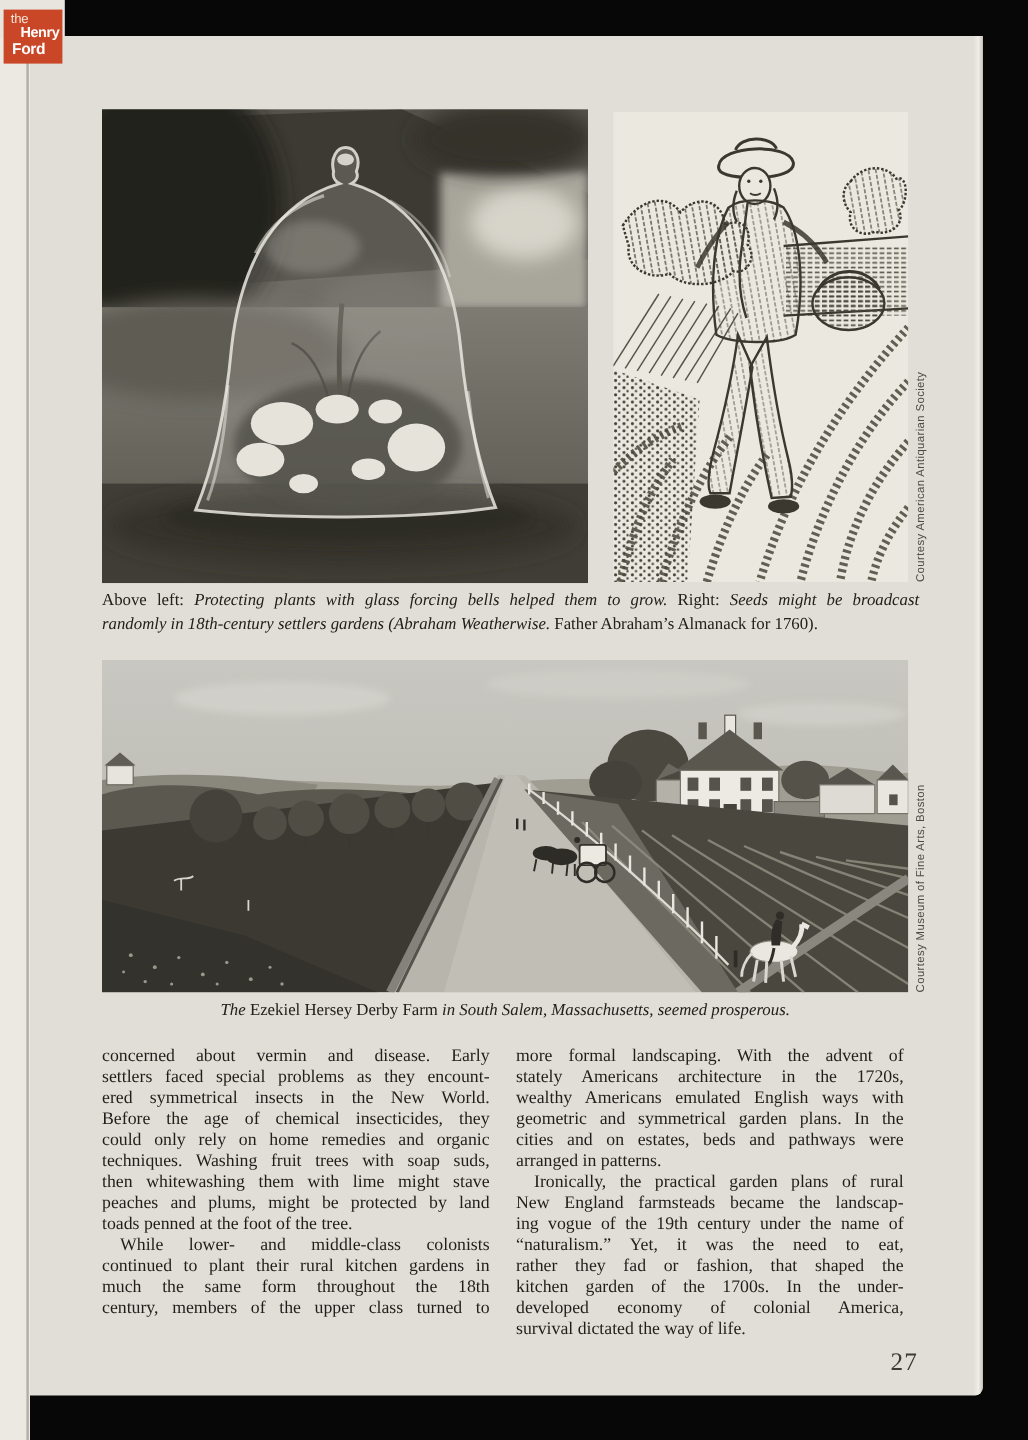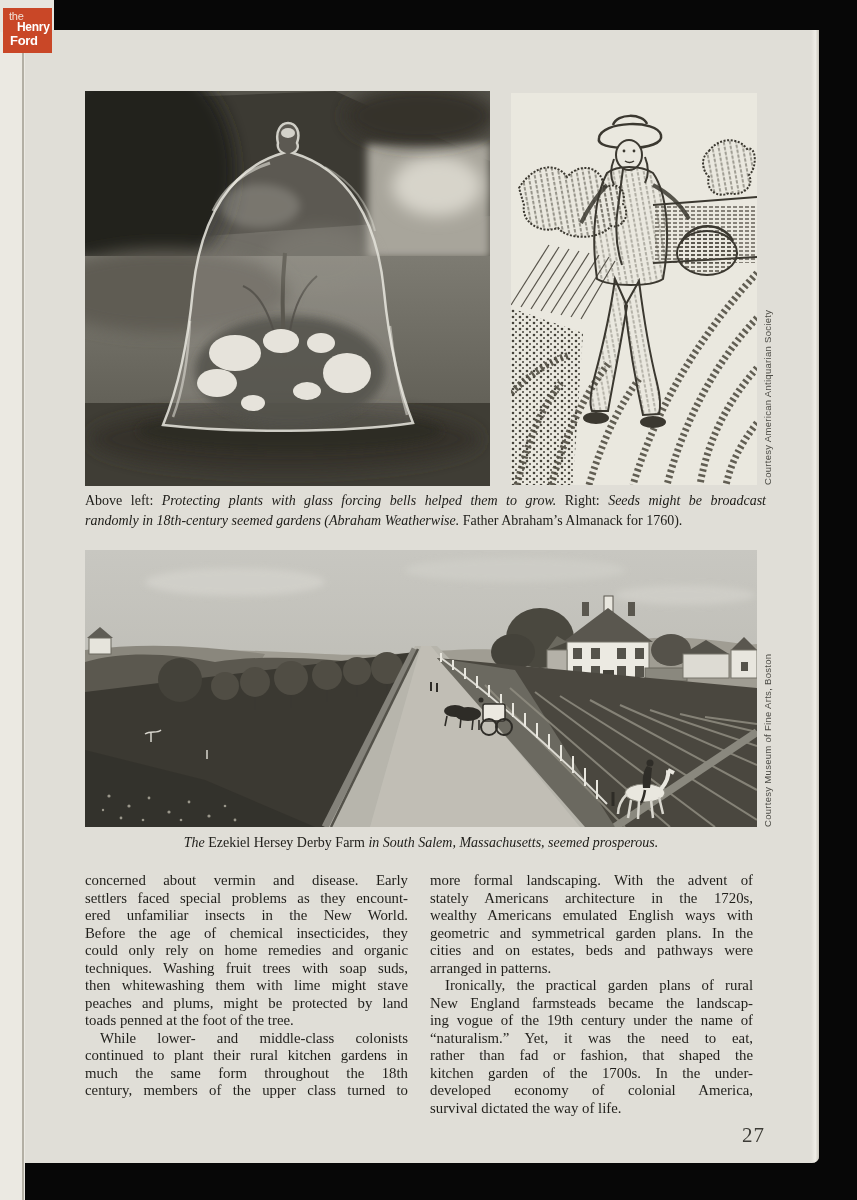--- a/index.html
+++ b/index.html
@@ -209,21 +209,21 @@
         <path d="M128,188 C132,220 138,258 146,290 C149,302 150,313 148,321 L132,322 C126,295 118,250 114,213 Z" fill="url(#hv)" fill-opacity="0.5" stroke="#3b3830" stroke-width="2"></path>
         <ellipse cx="85" cy="325" rx="13" ry="6" fill="#3b3830"></ellipse>
         <ellipse cx="142" cy="329" rx="13" ry="6" fill="#3b3830"></ellipse>
       </g>
     </svg>
   </div>
   <div class="credit credit-1">Courtesy American Antiquarian Society</div>
 
   <div class="caption-top">
       <div class="jline"><span>Above left: </span><span class="it">Protecting plants with glass forcing bells helped them to grow.</span><span> Right: </span><span class="it">Seeds might be broadcast</span></div>
-      <div class="jline endline"><span class="it">randomly in 18th-century seemed gardens (Abraham Weatherwise.</span><span> Father Abraham’s Almanack for 1760).</span></div>
+      <div class="jline endline"><span class="it">randomly in 18th-century settlers gardens (Abraham Weatherwise.</span><span> Father Abraham’s Almanack for 1760).</span></div>
     </div>
 
   <div class="fig fig-painting">
     <svg viewBox="0 0 672 277" width="672" height="277">
       <defs>
         <linearGradient id="sky" x1="0" y1="0" x2="0" y2="1">
           <stop offset="0" stop-color="#c8c7c1"></stop>
             <stop offset="1" stop-color="#b4b3ab"></stop>
         </linearGradient>
         <filter id="pb" x="-40%" y="-40%" width="180%" height="180%">
@@ -383,21 +383,21 @@
   </div>
   <div class="credit credit-2">Courtesy Museum of Fine Arts, Boston</div>
 
   <div class="caption-farm"><span class="it">The </span><span>Ezekiel Hersey Derby Farm</span><span class="it"> in South Salem, Massachusetts, seemed prosperous.</span></div>
 
   <div class="columns">
     <div class="column">
         <div class="par">
           <div class="jline">concerned about vermin and disease. Early</div>
           <div class="jline">settlers faced special problems as they encount-</div>
-          <div class="jline">ered unfamiliar insects in the New World.</div>
+          <div class="jline">ered symmetrical insects in the New World.</div>
           <div class="jline">Before the age of chemical insecticides, they</div>
           <div class="jline">could only rely on home remedies and organic</div>
           <div class="jline">techniques. Washing fruit trees with soap suds,</div>
           <div class="jline">then whitewashing them with lime might stave</div>
           <div class="jline">peaches and plums, might be protected by land</div>
           <div class="jline endline">toads penned at the foot of the tree.</div>
         </div>
         <div class="par indent">
           <div class="jline">While lower- and middle-class colonists</div>
           <div class="jline">continued to plant their rural kitchen gardens in</div>
@@ -412,21 +412,21 @@
           <div class="jline">wealthy Americans emulated English ways with</div>
           <div class="jline">geometric and symmetrical garden plans. In the</div>
           <div class="jline">cities and on estates, beds and pathways were</div>
           <div class="jline endline">arranged in patterns.</div>
         </div>
         <div class="par indent">
           <div class="jline">Ironically, the practical garden plans of rural</div>
           <div class="jline">New England farmsteads became the landscap-</div>
           <div class="jline">ing vogue of the 19th century under the name of</div>
           <div class="jline">“naturalism.” Yet, it was the need to eat,</div>
-          <div class="jline">rather than fad or fashion, that shaped the</div>
+          <div class="jline">rather they fad or fashion, that shaped the</div>
           <div class="jline">kitchen garden of the 1700s. In the under-</div>
           <div class="jline">developed economy of colonial America,</div>
           <div class="jline endline">survival dictated the way of life.</div>
         </div>
       </div>
   </div>
 
   <div class="page-number">27</div>
 </div>
 

